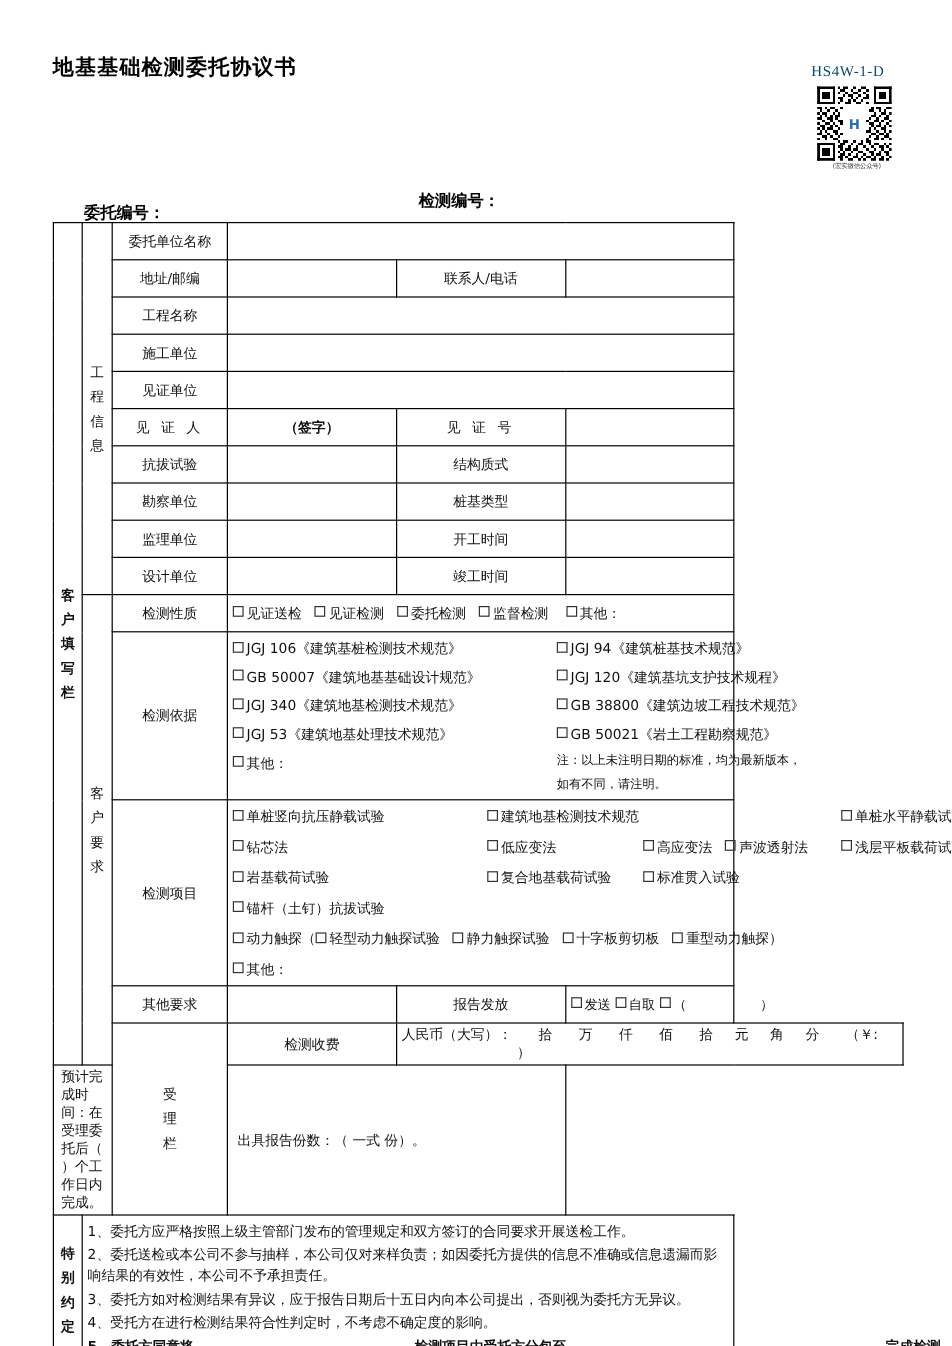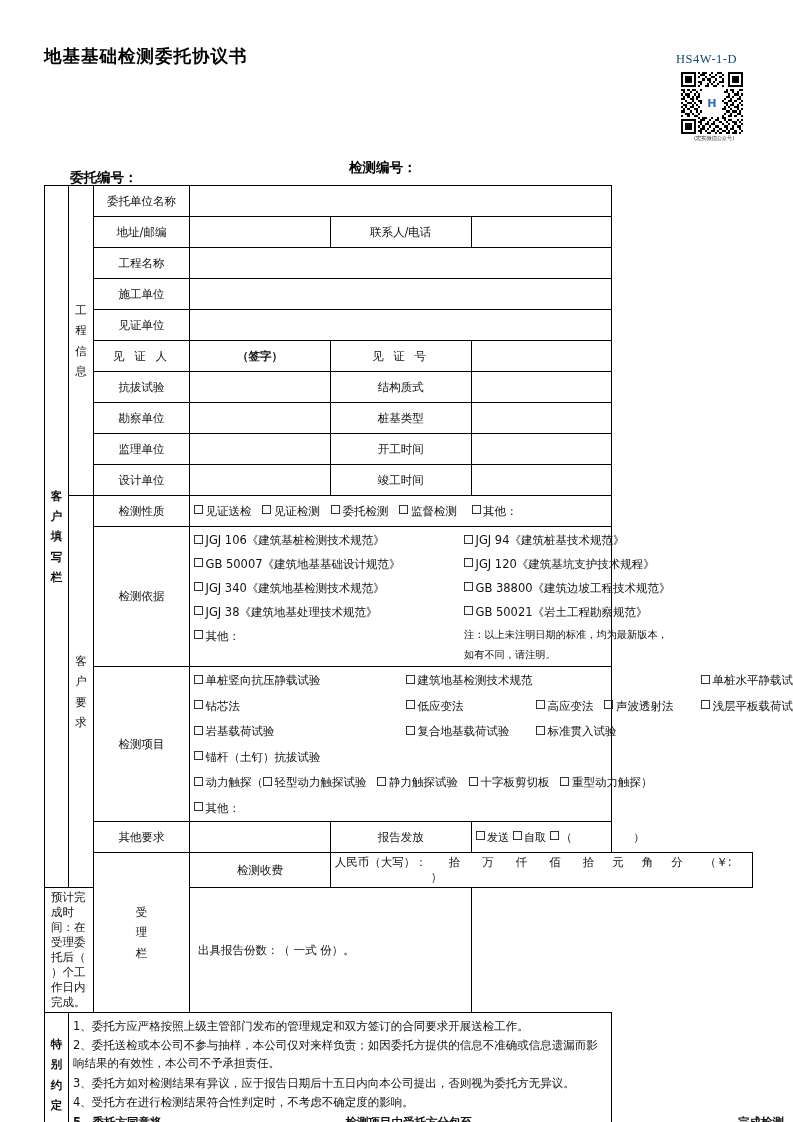--- a/index.html
+++ b/index.html
@@ -404,21 +404,21 @@
     <tr>
       <td class="lab" style="height:98px">检测依据</td>
       <td colspan="3" class="cbrow">
         <div class="grid2">
           <span class="cb">JGJ 106《建筑基桩检测技术规范》</span>
           <span class="cb">JGJ 94《建筑桩基技术规范》</span>
           <span class="cb">GB 50007《建筑地基基础设计规范》</span>
           <span class="cb">JGJ 120《建筑基坑支护技术规程》</span>
           <span class="cb">JGJ 340《建筑地基检测技术规范》</span>
           <span class="cb">GB 38800《建筑边坡工程技术规范》</span>
-          <span class="cb">JGJ 38《建筑地基处理技术规范》</span>
+          <span class="cb">JGJ 53《建筑地基处理技术规范》</span>
           <span class="cb">GB 50021《岩土工程勘察规范》</span>
           <span class="cb">其他：</span>
           <span class="note">注：以上未注明日期的标准，均为最新版本，如有不同，请注明。</span>
         </div>
       </td>
     </tr>
 
     <tr>
       <td class="lab" style="height:100px">检测项目</td>
       <td colspan="3" class="cbrow">

